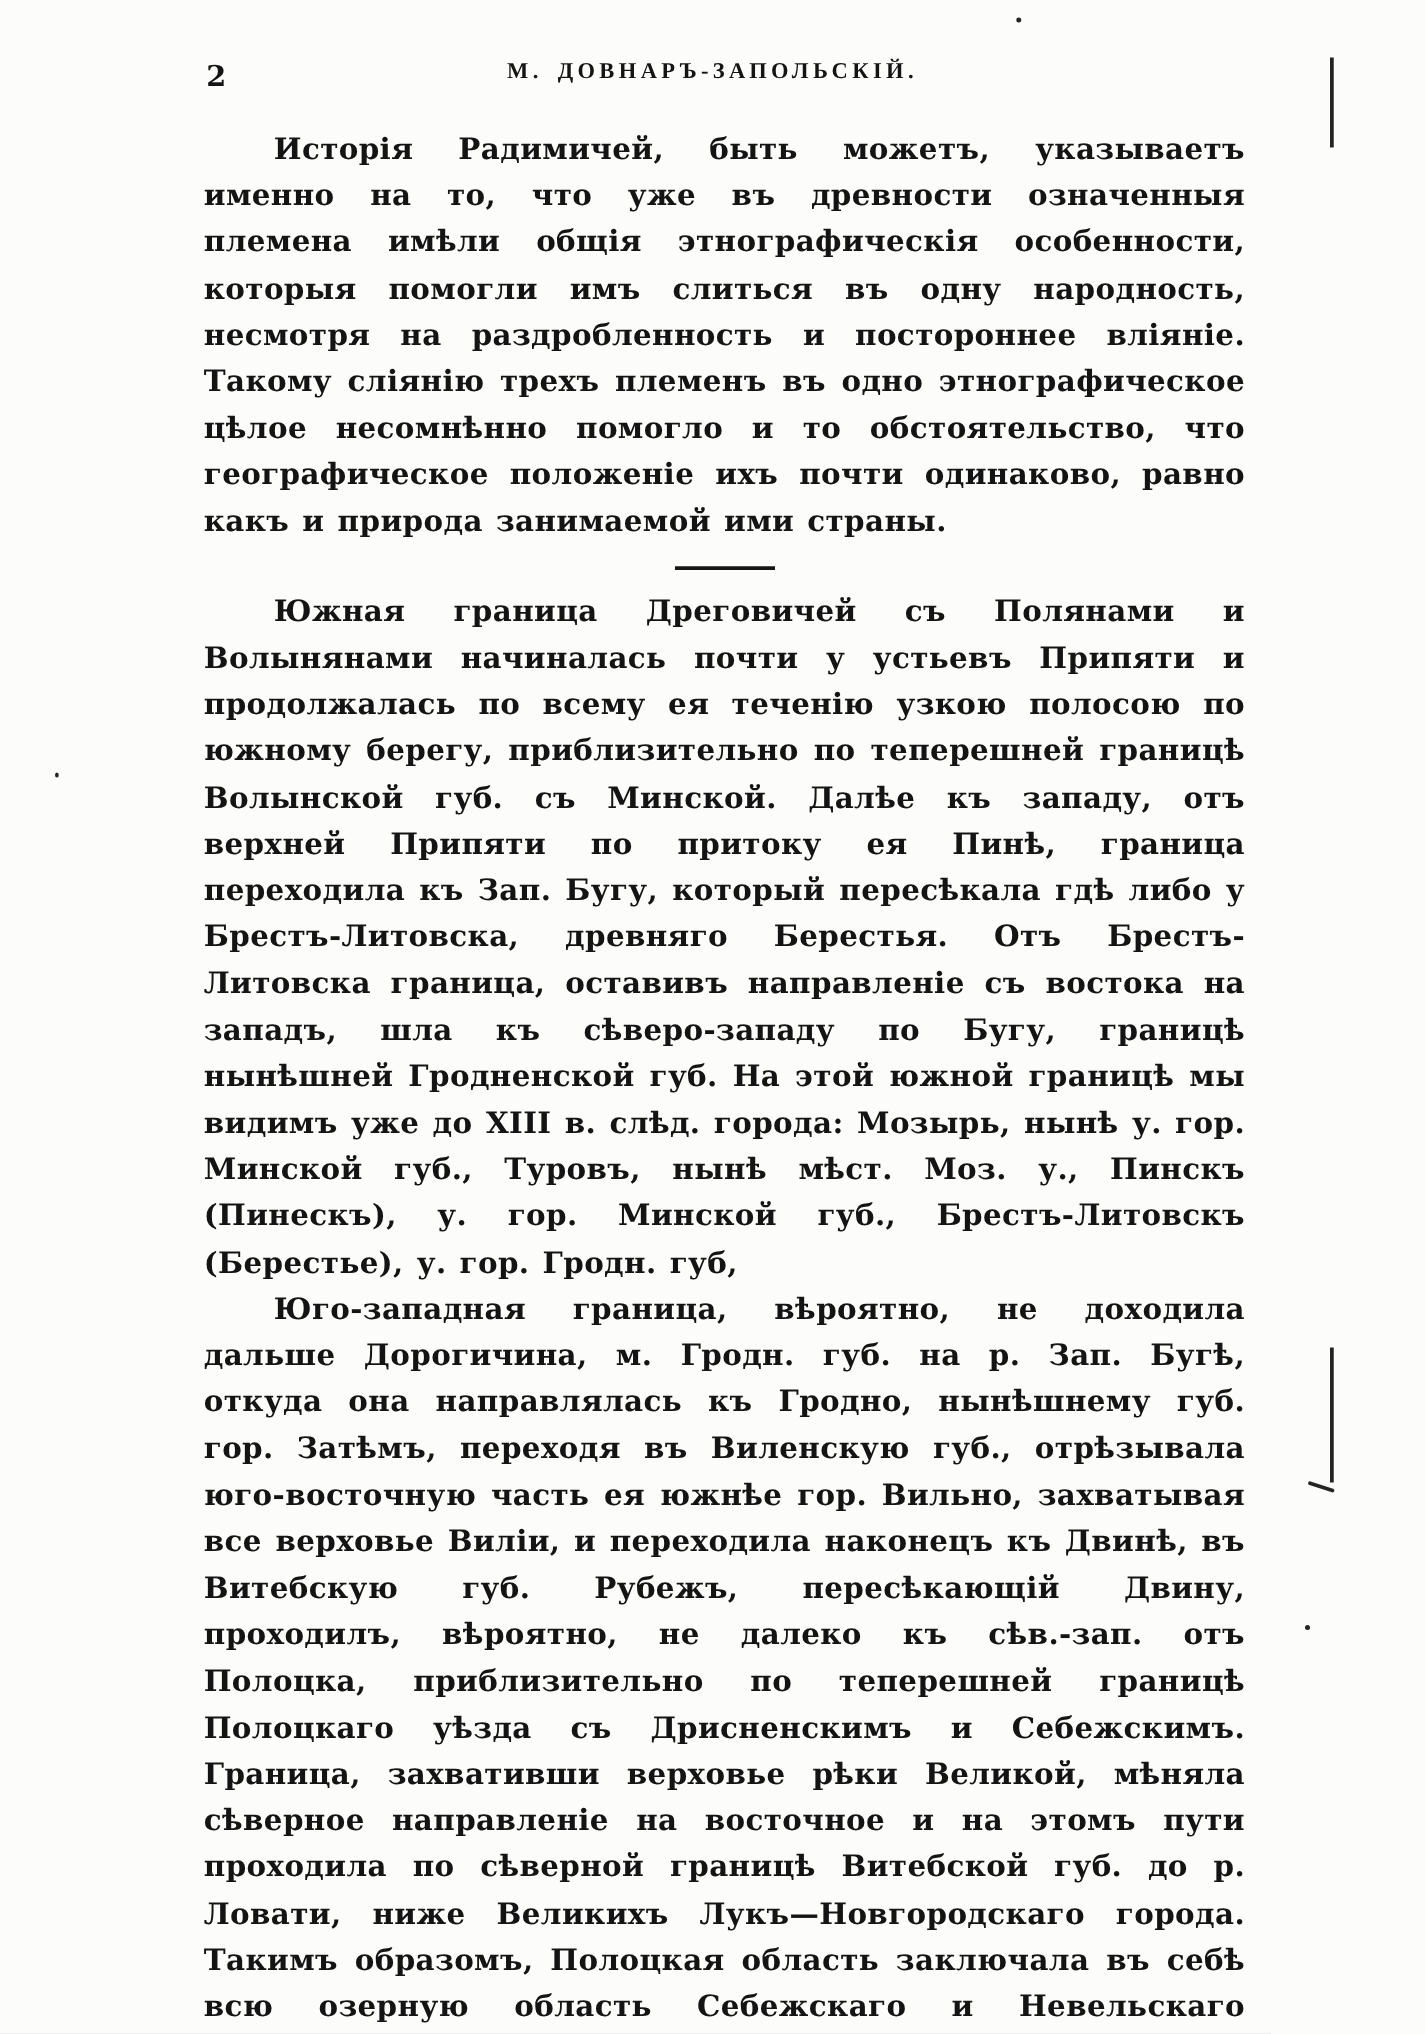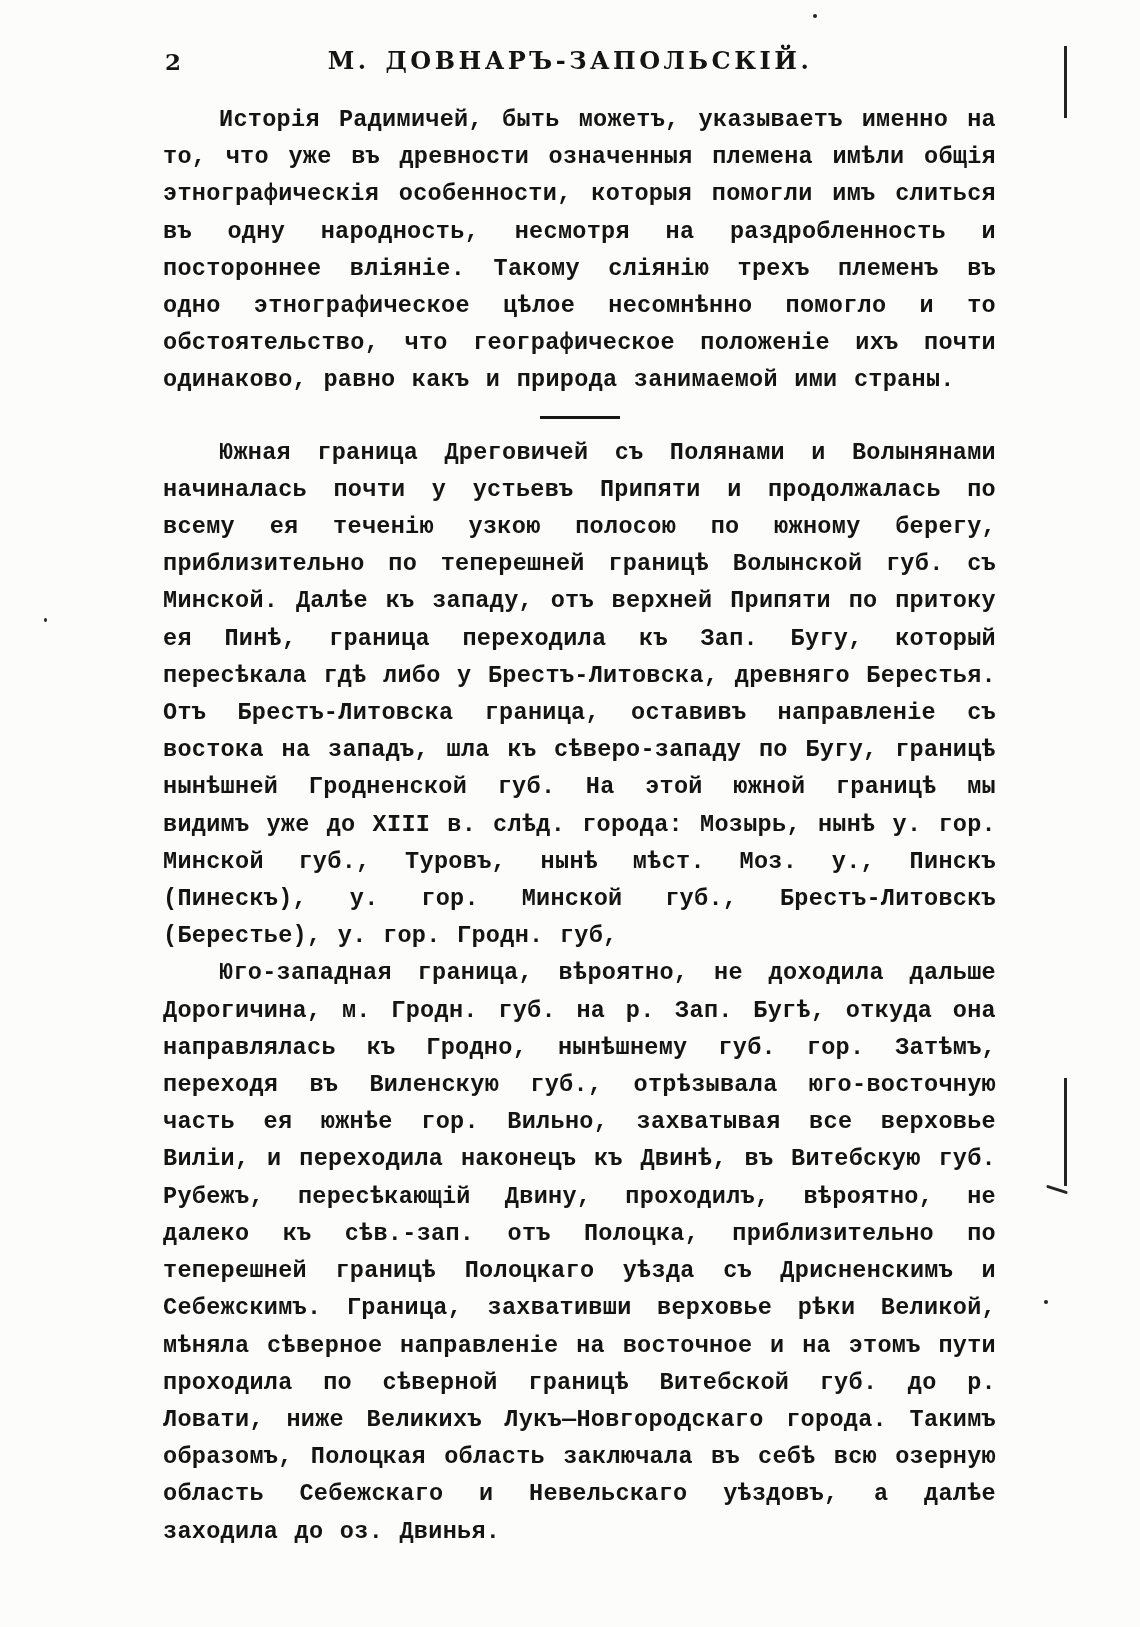--- a/index.html
+++ b/index.html
@@ -27,41 +27,41 @@
     .page-number {
       position: absolute;
       left: 165px;
       top: 2px;
       font-size: 23px;
       font-weight: bold;
     }
     .running-header {
       display: block;
       text-align: center;
-      font-size: 24px;
+      font-size: 18px;
       font-weight: bold;
       letter-spacing: 3.5px;
       word-spacing: 4px;
+      font-family: Liberation Serif, serif;
     }
     .body-text {
       position: absolute;
       top: 101px;
       left: 163px;
       width: 833px;
       font-size: 23.5px;
       line-height: 37.2px;
       font-weight: bold;
       text-align: justify;
       letter-spacing: 0.3px;
       word-spacing: 2px;
     }
     .para {
       margin: 0;
       text-indent: 56px;
-      font-family: Liberation Mono, monospace;
     }
     .divider {
       width: 80px;
       height: 3px;
       background: #161616;
       margin: 17px auto 15px auto;
     }
     
     .artifact {
       position: absolute;

